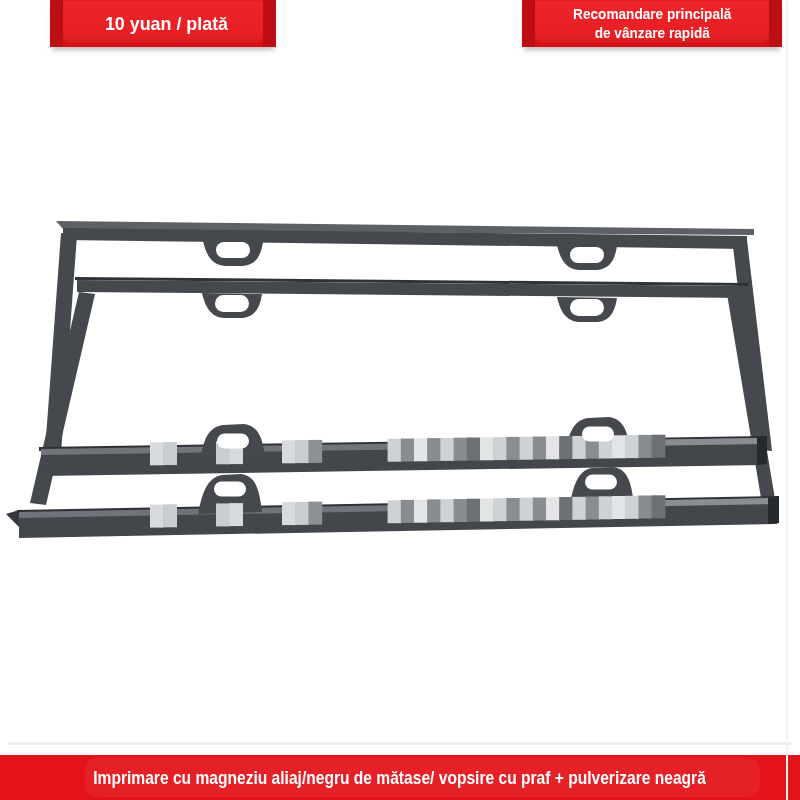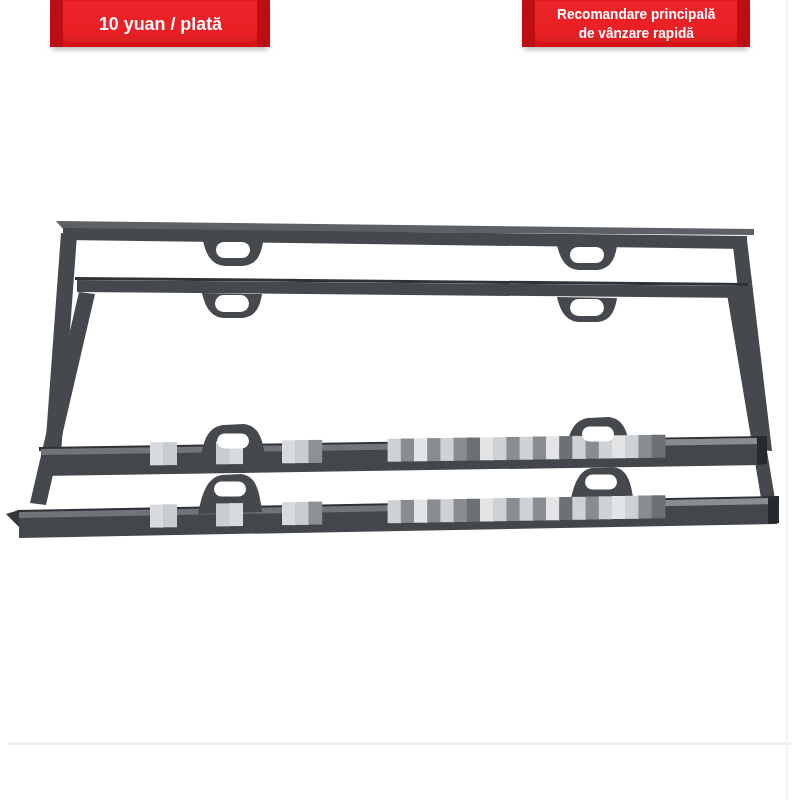--- a/index.html
+++ b/index.html
@@ -11,23 +11,23 @@
          background:linear-gradient(180deg,#ea1b20 0%,#e81419 68%,#d11116 100%);
          box-shadow:0 5px 5px -2px rgba(150,135,135,.55);
          display:flex;flex-direction:column;align-items:center;justify-content:center;
          color:#fff;text-align:center;}
   .badge .fold{position:absolute;top:0;bottom:0;width:13px;background:#bd0e13;}
   .badge .fold.left{left:0;}
   .badge .fold.right{right:0;}
   .badge .inner{position:absolute;left:13px;right:13px;top:1px;bottom:5px;
                 background:rgba(255,255,255,.05);border-radius:0 0 7px 7px;}
   .badge .line{position:relative;z-index:2;white-space:nowrap;transform:scaleX(.94);}
-  .badge1{left:50px;width:220px;font-size:19px;font-weight:700;}
+  .badge1{left:50px;width:220px;font-size:19px;font-weight:700;padding-left:6px;}
   .badge2{left:288px;width:222px;font-size:17px;font-weight:700;}
-  .badge3{left:522px;width:228px;font-size:14.5px;font-weight:700;line-height:1.3;}
+  .badge3{left:522px;width:260px;font-size:14.5px;font-weight:700;line-height:1.3;}
   .line:empty{display:none;}
 
   
   .photo{position:absolute;left:0;top:0;width:800px;height:800px;}
 
   
   .banner-shadow-line{position:absolute;top:742px;left:8px;right:8px;height:3px;
                       background:#ecumber;background:#ece9e7;border-radius:2px;opacity:.85;}
   .banner{position:absolute;left:0;right:0;top:755px;height:45px;background:#e4131a;
           display:flex;align-items:center;justify-content:center;color:#fff;}
@@ -168,15 +168,19 @@
 
   <div class="badge badge3">
     <span class="fold left"></span>
     <span class="fold right"></span>
     <span class="inner"></span>
     <span class="line">Recomandare principală</span>
     <span class="line">de vânzare rapidă</span>
   </div>
 
   <div class="banner-shadow-line"></div>
+  <div class="banner">
+    <span class="inner"></span>
+    <span class="text">Imprimare cu magneziu aliaj/negru de mătase/ vopsire cu praf + pulverizare neagră</span>
+  </div>
 
   <div class="right-edge-line"></div>
 </div>
 
 </body></html>

